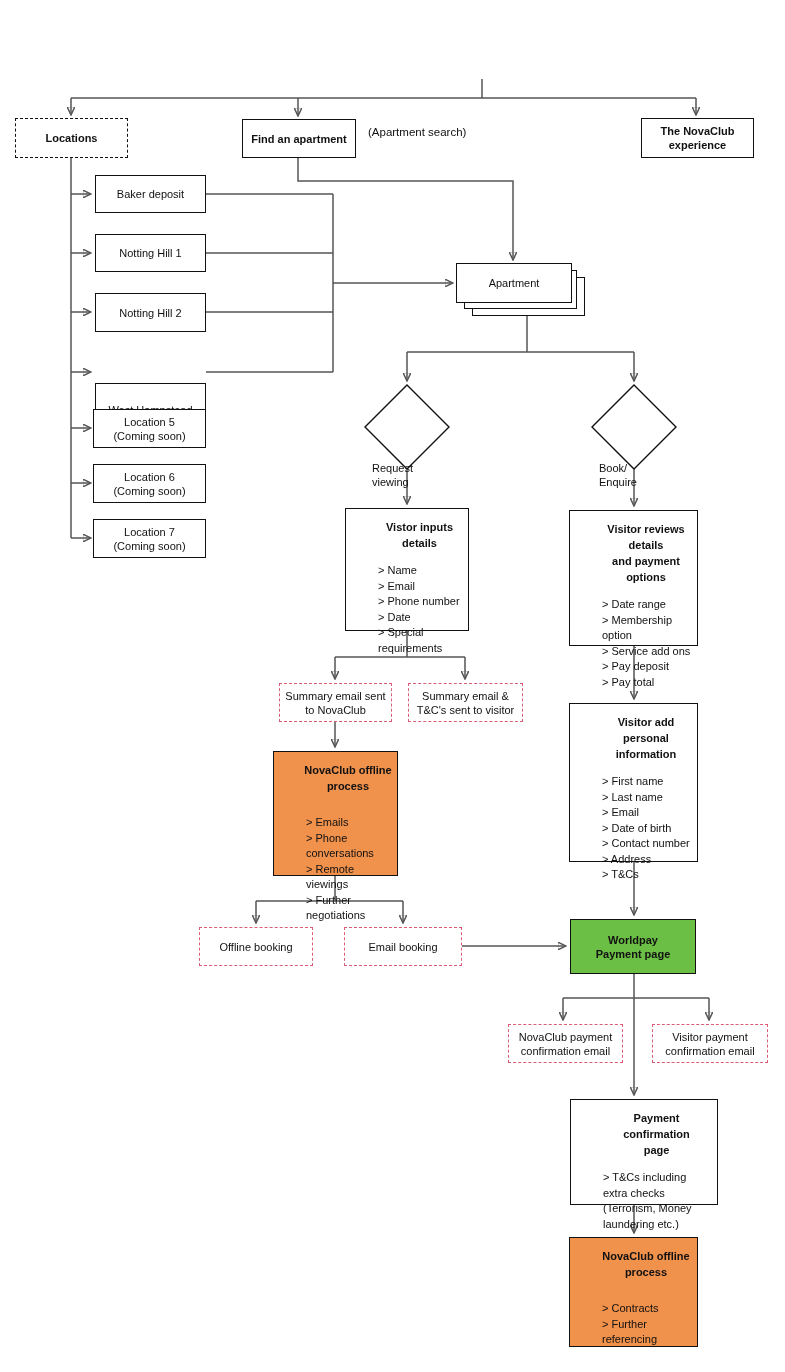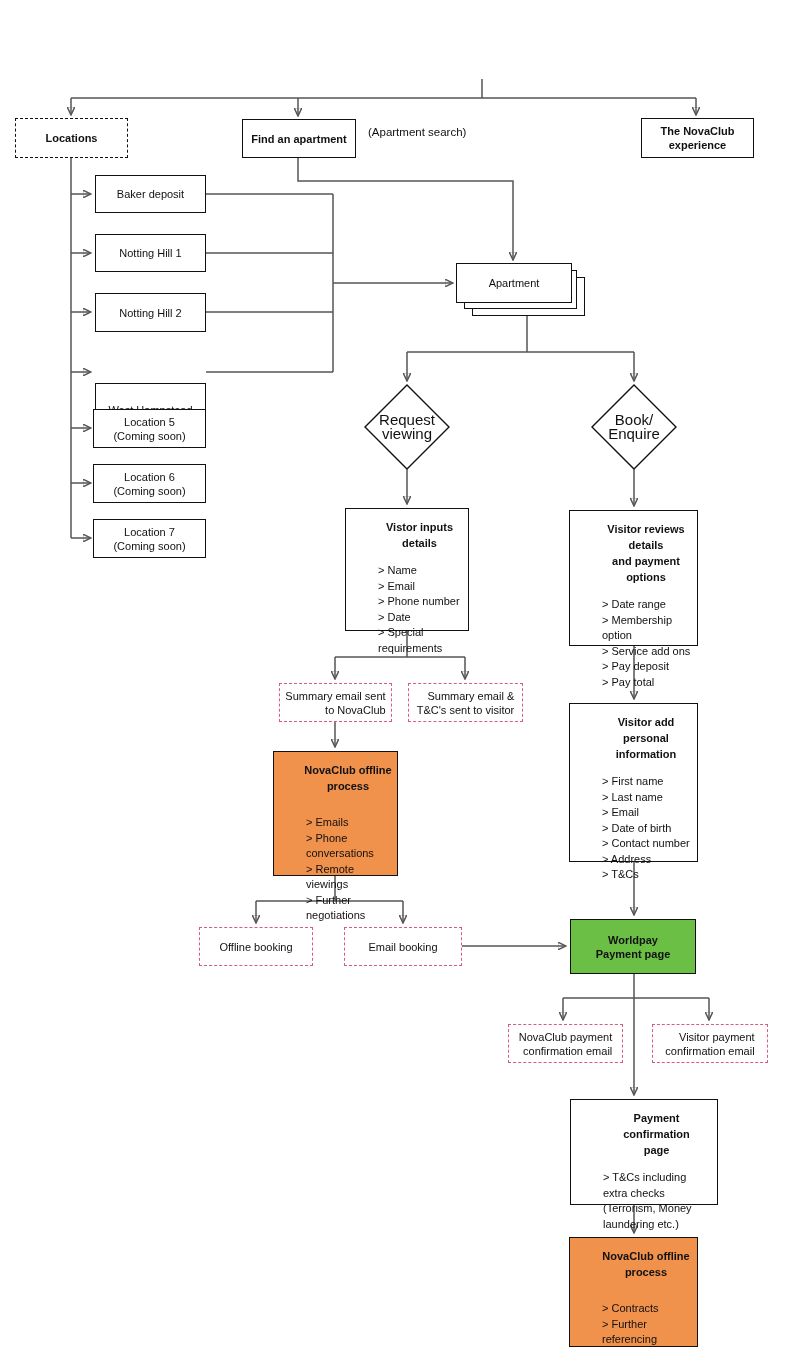--- a/index.html
+++ b/index.html
@@ -13,35 +13,35 @@
   svg.wires .diamond-shape { fill:#fff; stroke:var(--ink,#111); stroke-width:1.4; }
   .arrowhead { fill:var(--ink,#111); }
 
   .box {
     position:absolute; background:#fff; border:1.5px solid var(--ink,#111);
     box-sizing:border-box; display:flex; align-items:center; justify-content:center;
     text-align:center; font-size:11px; line-height:14px; white-space:pre-line;
   }
   .bold { font-weight:bold; }
   .dashed-black { border-style:dashed; }
-  .dashed-red { border:1.6px dashed var(--red,#db5c78);text-align:right; }
+  .dashed-red { border:1.6px dashed var(--red,#db5c78); }
   .stackshadow { background:#fff; }
 
   .pbx {
     position:absolute; background:#fff; border:1.5px solid var(--ink,#111);
     box-sizing:border-box; font-size:11px;padding-left:25px;
   }
   .pbx .t { font-weight:bold; text-align:center; margin:10px 4px 0; line-height:16px; white-space:pre-line; }
   .pbx .l { margin:12px 4px 0 7px; line-height:15.5px; text-align:left; }
   .orange { background:var(--orange,#f0914c); }
   .orange .l { margin-top:21px; }
   .green { background:var(--green,#6cbf45); }
 
   .note { position:absolute; font-size:11.5px; line-height:16px; }
-  .dlabel { position:absolute; font-size:15px; line-height:14px; text-align:center; white-space:pre-line; }
+  .dlabel { position:absolute; font-size:11px; line-height:14px; white-space:pre-line;margin-top:48px; }
 </style>
 </head>
 <body>
 
 <div class="stage">
 
   <svg class="wires" viewBox="0 0 785 1372">
     <defs>
       <marker id="ah" markerWidth="9" markerHeight="8" refX="7.5" refY="4" orient="auto" markerUnits="userSpaceOnUse">
         <path class="arrowhead" d="M0,0 L8.5,4 L0,8 Z"></path>

